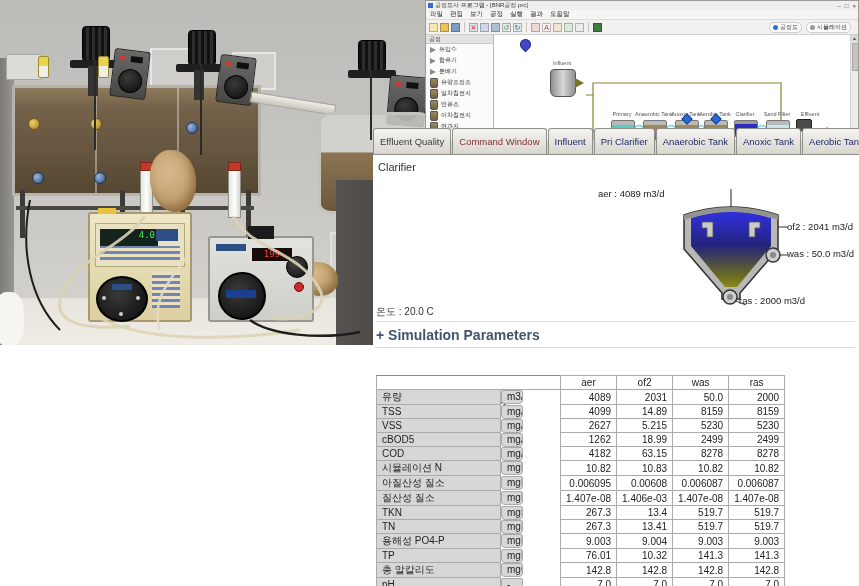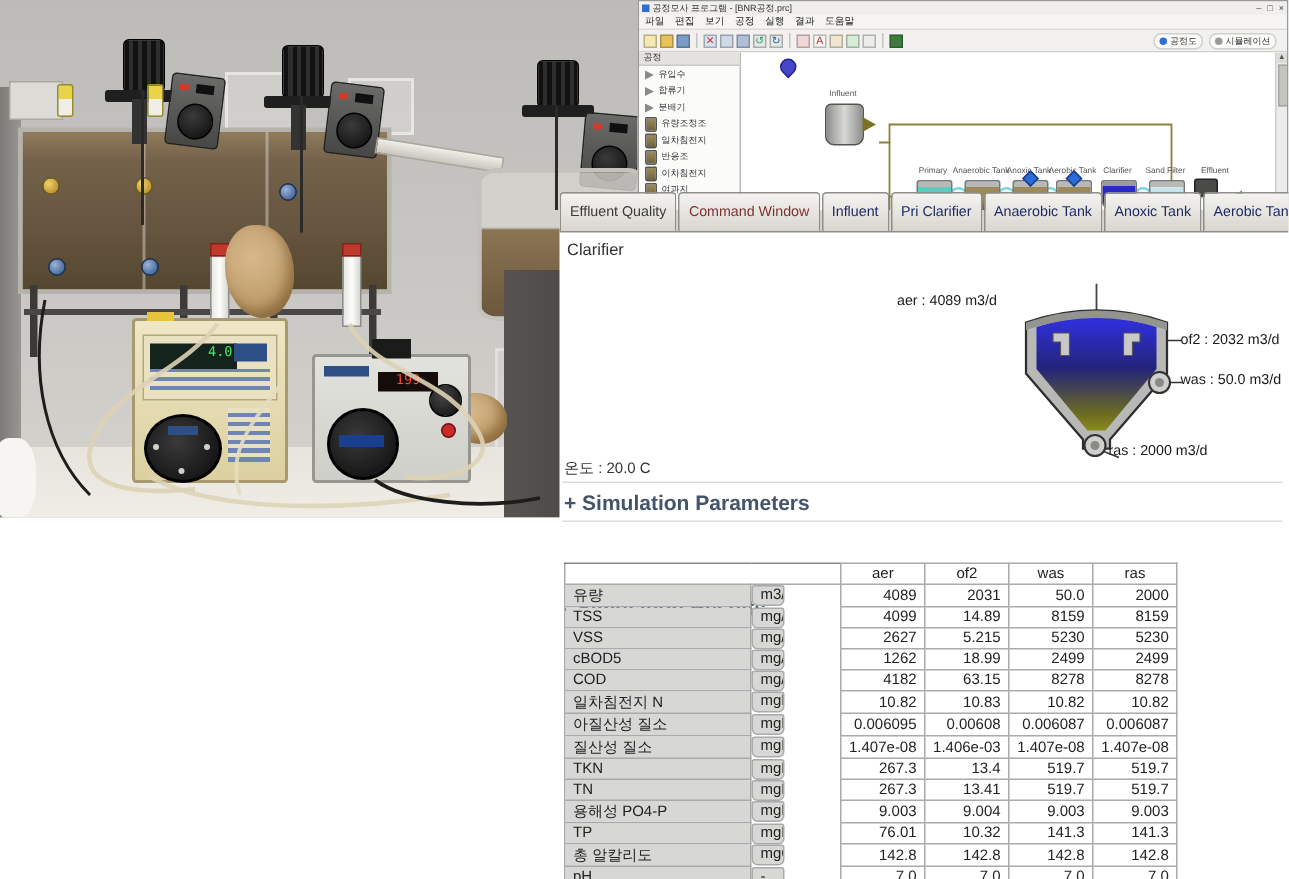--- a/index.html
+++ b/index.html
@@ -360,22 +360,22 @@
     <div class="tab" style="color: rgb(31, 42, 102);">Influent</div>
     <div class="tab" style="color: rgb(31, 42, 102);">Pri Clarifier</div>
     <div class="tab" style="color: rgb(31, 42, 102);">Anaerobic Tank</div>
     <div class="tab" style="color: rgb(31, 42, 102);">Anoxic Tank</div>
     <div class="tab" style="color: rgb(31, 42, 102);">Aerobic Tank</div>
   </div>
 
 <div id="panel" class="abs">
   <div class="abs ptitle">Clarifier</div>
 
-  <div class="abs flowlbl" style="left:225px;top:40px;">aer : 4089 m3/d</div>
-  <div class="abs flowlbl" style="left:414px;top:66px;">of2 : 2032 m3/d</div>
+  <div class="abs flowlbl" style="left:225px;top:33px;">aer : 4089 m3/d</div>
+  <div class="abs flowlbl" style="left:414px;top:66px;">of2 : 2041 m3/d</div>
   <div class="abs flowlbl" style="left:414px;top:93px;">was : 50.0 m3/d</div>
   <div class="abs flowlbl" style="left:366px;top:140px;">ras : 2000 m3/d</div>
 
   <svg class="abs" style="left:301px;top:34px;" width="116" height="122" viewBox="0 0 116 122">
     <defs>
       <linearGradient id="liq" x1="0" y1="0" x2="0" y2="1">
         <stop offset="0.05" stop-color="#2f2fd8"></stop>
         <stop offset="0.45" stop-color="#23237a"></stop>
         <stop offset="0.85" stop-color="#6b6b22"></stop>
         <stop offset="1" stop-color="#8a8a1e"></stop>
@@ -455,21 +455,21 @@
         </tr>
         <tr>
           <td class="lab">COD</td>
           <td class="unit">mg/L</td>
           <td class="val">4182</td>
           <td class="val">63.15</td>
           <td class="val">8278</td>
           <td class="val">8278</td>
         </tr>
         <tr>
-          <td class="lab">일차침전지 N</td>
+          <td class="lab">시뮬레이션 N</td>
           <td class="unit">mgN/L</td>
           <td class="val">10.82</td>
           <td class="val">10.83</td>
           <td class="val">10.82</td>
           <td class="val">10.82</td>
         </tr>
         <tr>
           <td class="lab">아질산성 질소</td>
           <td class="unit">mgN/L</td>
           <td class="val">0.006095</td>

